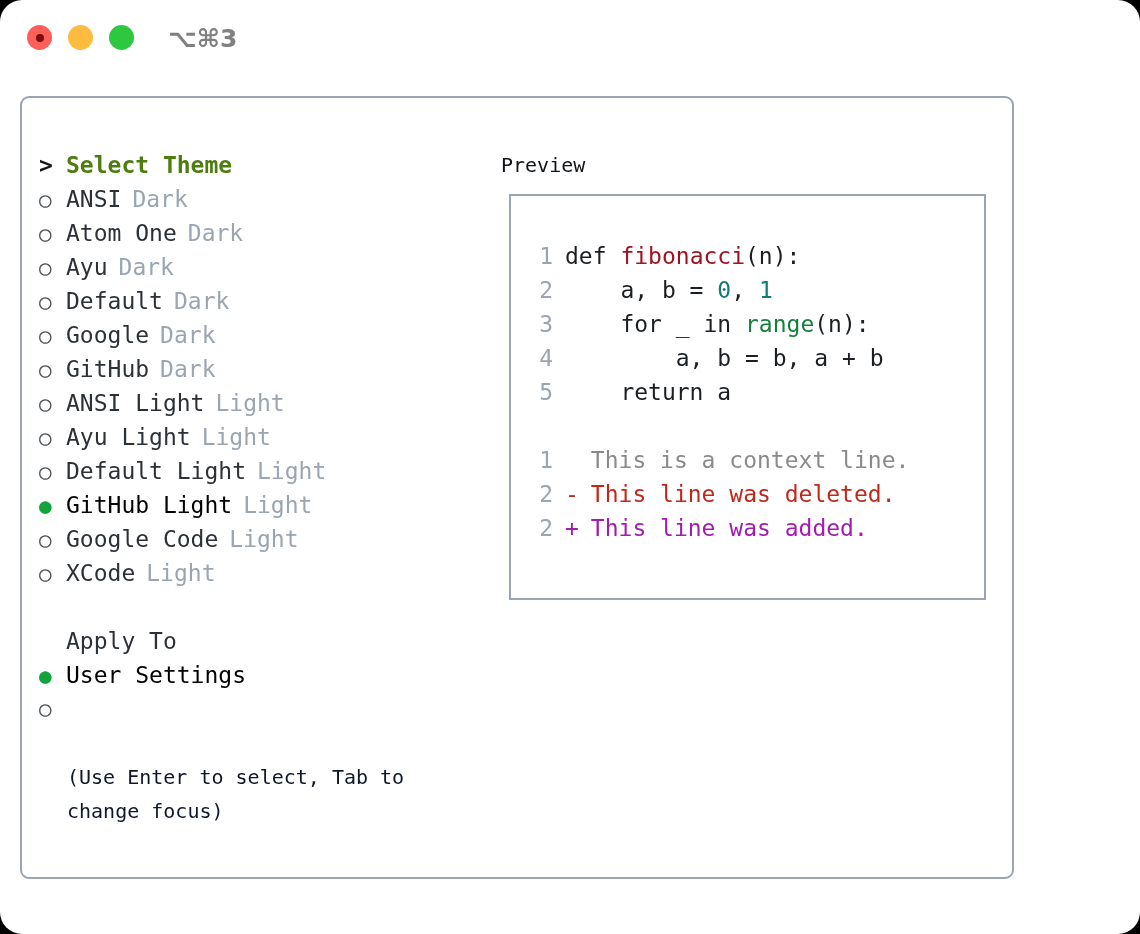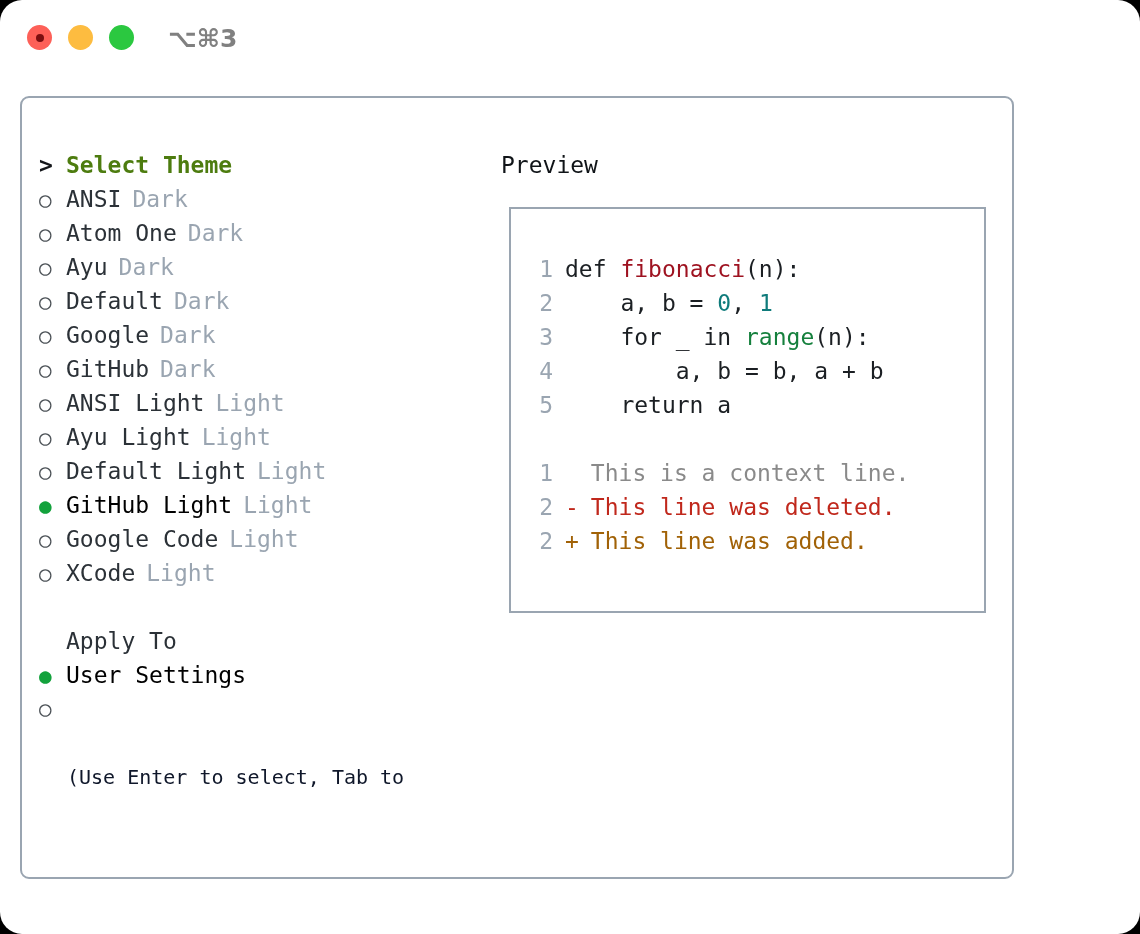--- a/index.html
+++ b/index.html
@@ -113,28 +113,28 @@
     font-size: 20px;
     line-height: 34px;
     color: #0f172a;
     margin-left: 28px;
   }
 
   
   #preview-title {
     position: absolute;
     left: 479px; top: 50px;
-    font-size: 23px;
+    font-size: 20px;
     line-height: 34px;
     color: #101418;
   }
 
   #preview-box {
     position: absolute;
-    left: 487px; top: 109px;
+    left: 487px; top: 96px;
     width: 477px;
     height: 406px;
     border: 2px solid #9aa5b1;
     background: #ffffff;
   }
   #code {
     position: absolute;
     left: 18px; top: 43px;
     font-size: 23px;
     line-height: 34px;
@@ -150,21 +150,21 @@
   .ctext { margin-left: 12px; }
 
   .tok-plain { color: #1b1f23; }
   .tok-fn    { color: #9e1220; }
   .tok-num   { color: #0f7b7b; }
   .tok-call  { color: #15803d; }
 
   .dgap  { height: 34px; }
   .dctx  { color: #8a8a8a; }
   .ddel  { color: #c0281c; }
-  .dadd  { color: #a16207; text-align: center; }
+  .dadd  { color: #a21caf; text-align: center; }
   .dmark { display: inline-block; width: 12px; }
 </style>
 </head>
 <body>
 
 <div id="window">
 
   <div id="titlebar">
     <div class="lights">
       <span class="light red"></span>
@@ -254,20 +254,21 @@
             <span class="label sel">User Settings</span>
           </div>
           <div class="row">
             <span class="marker bullet-off">○</span>
           </div>
         </div>
     </div>
 
     <div id="hint">
       <div>(Use Enter to select, Tab to</div>
+      <div>change focus)</div>
     </div>
 
     <div id="preview-title">Preview</div>
     <div id="preview-box">
       <div id="code"><div class="cline"><span class="lnum">1</span><span class="ctext"><span class="tok-plain">def </span><span class="tok-fn">fibonacci</span><span class="tok-plain">(n):</span></span></div><div class="cline"><span class="lnum">2</span><span class="ctext"><span class="tok-plain">    a, b = </span><span class="tok-num">0</span><span class="tok-plain">, </span><span class="tok-num">1</span></span></div><div class="cline"><span class="lnum">3</span><span class="ctext"><span class="tok-plain">    for _ in </span><span class="tok-call">range</span><span class="tok-plain">(n):</span></span></div><div class="cline"><span class="lnum">4</span><span class="ctext"><span class="tok-plain">        a, b = b, a + b</span></span></div><div class="cline"><span class="lnum">5</span><span class="ctext"><span class="tok-plain">    return a</span></span></div><div class="dgap"></div><div class="cline"><span class="lnum">1</span><span class="ctext dctx"><span class="dmark"> </span><span> This is a context line.</span></span></div><div class="cline"><span class="lnum">2</span><span class="ctext ddel"><span class="dmark">-</span><span> This line was deleted.</span></span></div><div class="cline"><span class="lnum">2</span><span class="ctext dadd"><span class="dmark">+</span><span> This line was added.</span></span></div></div>
     </div>
 
   </div>
 </div>
 

